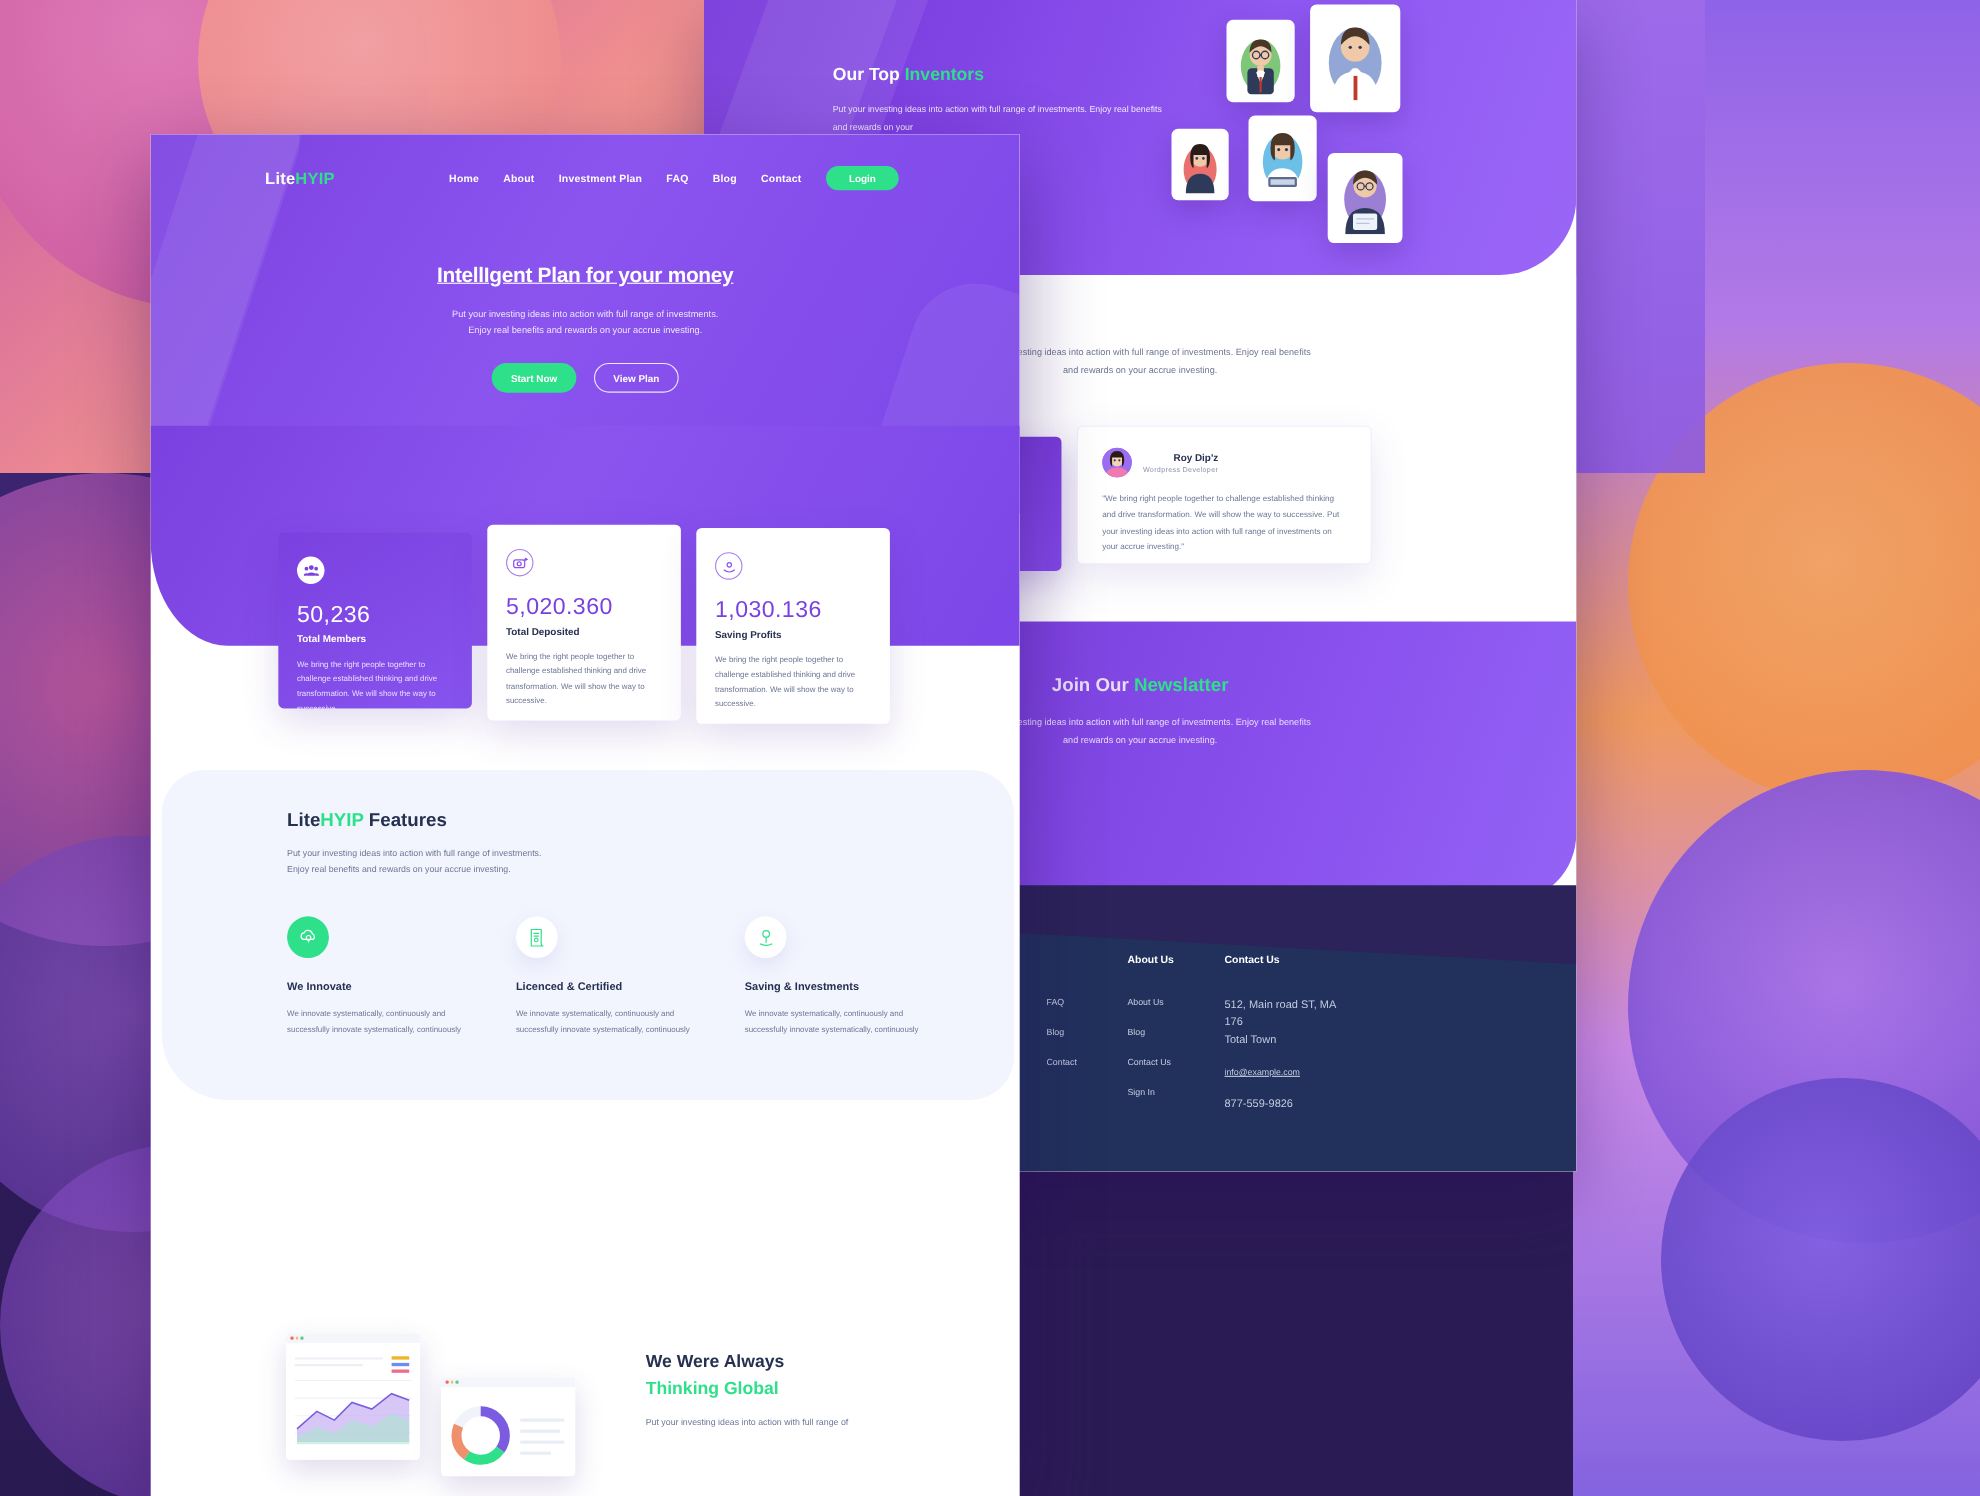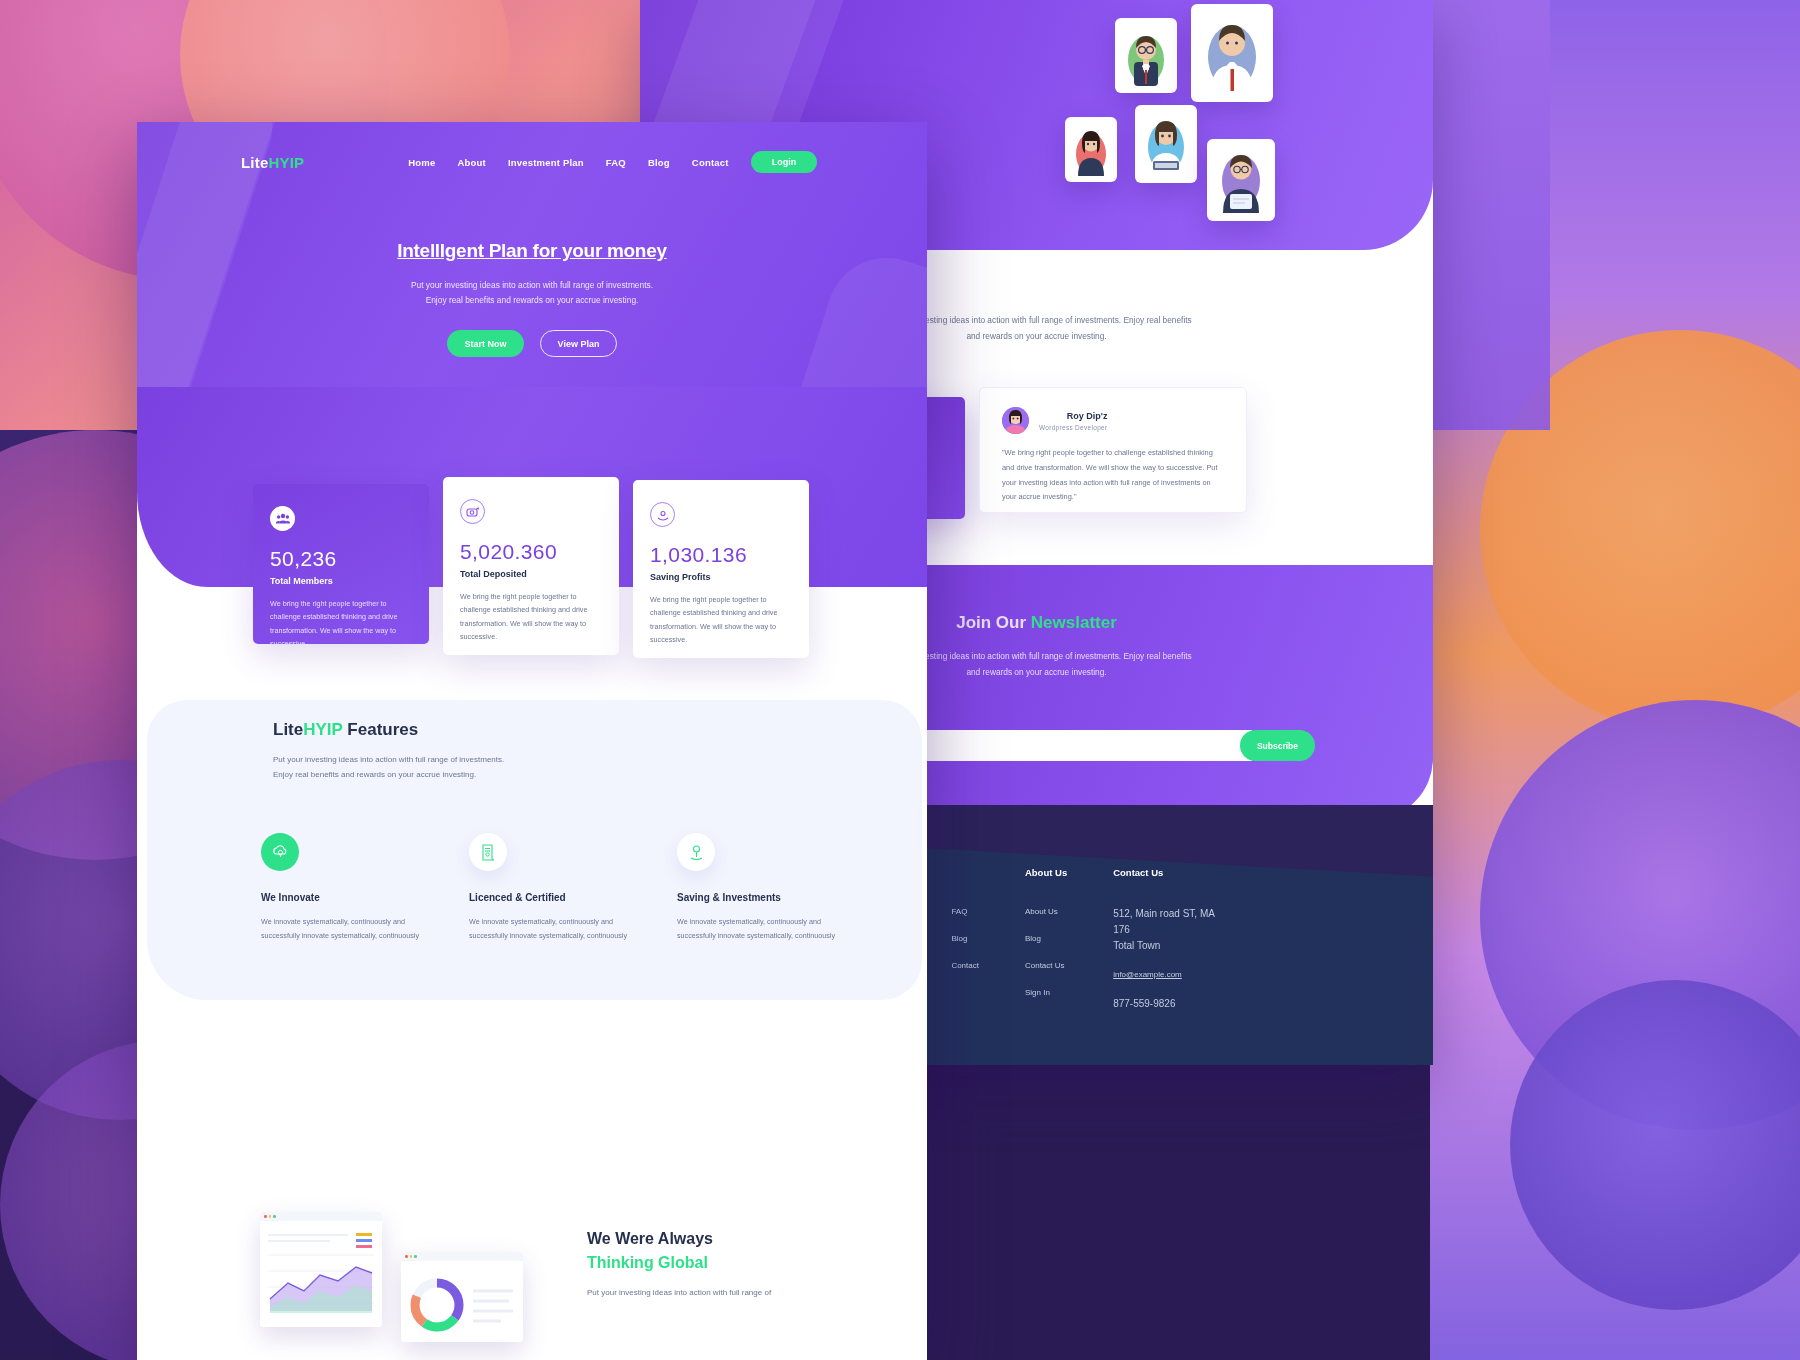--- a/index.html
+++ b/index.html
@@ -95,21 +95,21 @@
   .statCard.light .statLbl { color:#26304f; }
   .statTxt { font-size:7.2px; line-height:1.85; margin-top:11px; }
   .statCard.dark .statTxt { color:#e9ddff; }
   .statCard.light .statTxt { color:#6d7694; }
 
   
   #featPanel {
     position:absolute; left:10px; top:578px; width:775px; height:300px;
     background:#f2f5fe; border-radius:40px 40px 40px 60px;
   }
-  #featHead { position:absolute; left:114px; top:20px;margin-left:12px; }
+  #featHead { position:absolute; left:114px; top:36px; }
   #featTitle { font-size:17px; font-weight:bold; color:#26304f; }
   #featTitle .hy { color:#2ee08a; }
   #featSub { margin-top:13px; font-size:8px; color:#6d7694; line-height:1.85; }
   #featGrid { position:absolute; left:114px; top:133px; width:580px; display:flex; gap:48px; }
   .featItem { width:160px; }
   .featIcon {
     width:38px; height:38px; border-radius:50%;
     display:flex; align-items:center; justify-content:center; margin-bottom:21px;
   }
   .featIcon.green { background:#2ee08a; }
@@ -247,20 +247,24 @@
   <div class="blob" style="right:-40px;top:980px;width:330px;height:330px;background:radial-gradient(circle at 45% 45%,#7f5ee0,#6344c4 78%);opacity:.9;"></div>
   <div class="bgRect" style="left:1430px;top:0;width:120px;height:430px;background:linear-gradient(180deg,#9e6bea,#8b5ae3);opacity:.9;"></div>
 </div>
 
 <div class="sheet" id="mockRight">
 
   <div id="topInv">
     <div class="invDeco" style="left:-90px;top:-80px;width:230px;height:470px;"></div>
     <div class="invDeco" style="left:20px;top:-120px;width:110px;height:470px;"></div>
 
+    <div id="invCopy">
+      <div id="invTitle"><span>Our Top </span><span class="hi">Inventors</span></div>
+      <div id="invSub">Put your investing ideas into action with full range of investments. Enjoy real benefits and rewards on  your</div>
+    </div>
 
     <div class="avCard" style="left:475px;top:18px;width:62px;height:75px;">
       <svg width="48" height="60" viewBox="0 0 48 60">
         <ellipse cx="24" cy="34" rx="18" ry="24" fill="#7ec77a"></ellipse>
         <rect x="12" y="36" width="24" height="24" rx="4" fill="#2e3a59"></rect>
         <rect x="21" y="34" width="6" height="10" fill="#efc9a8"></rect>
         <path d="M20 40 L24 50 L28 40 L26 38 L22 38Z" fill="#fff"></path>
         <rect x="23" y="44" width="2" height="14" fill="#c0392b"></rect>
         <circle cx="24" cy="24" r="10" fill="#efc9a8"></circle>
         <path d="M14 22 q10 -12 20 0 q0 -12 -10 -12 q-10 0 -10 12Z" fill="#4a3728"></path>
@@ -357,24 +361,20 @@
   </div>
 
   <div id="newsWrap">
     <div id="newsHead">
       <div id="newsTitle"><span>Join Our </span><span class="nw">Newslatter</span></div>
       <div id="newsSub">
         <div>Put your investing ideas into action with full range of  investments. Enjoy real benefits</div>
         <div>and rewards on your accrue investing.</div>
       </div>
     </div>
-    <div id="newsForm">
-      <input id="emailInput" type="text" placeholder="Enter E-mail Address..." style="">
-      <button id="subscribeBtn">Subscribe</button>
-    </div>
   </div>
 
   <div id="footer">
     <div id="footCols">
       <div id="brandCol">
         <div id="brandTxt">all tools heres</div>
       </div>
 
       <div class="fCol">
         <div class="fHead">Links</div>

